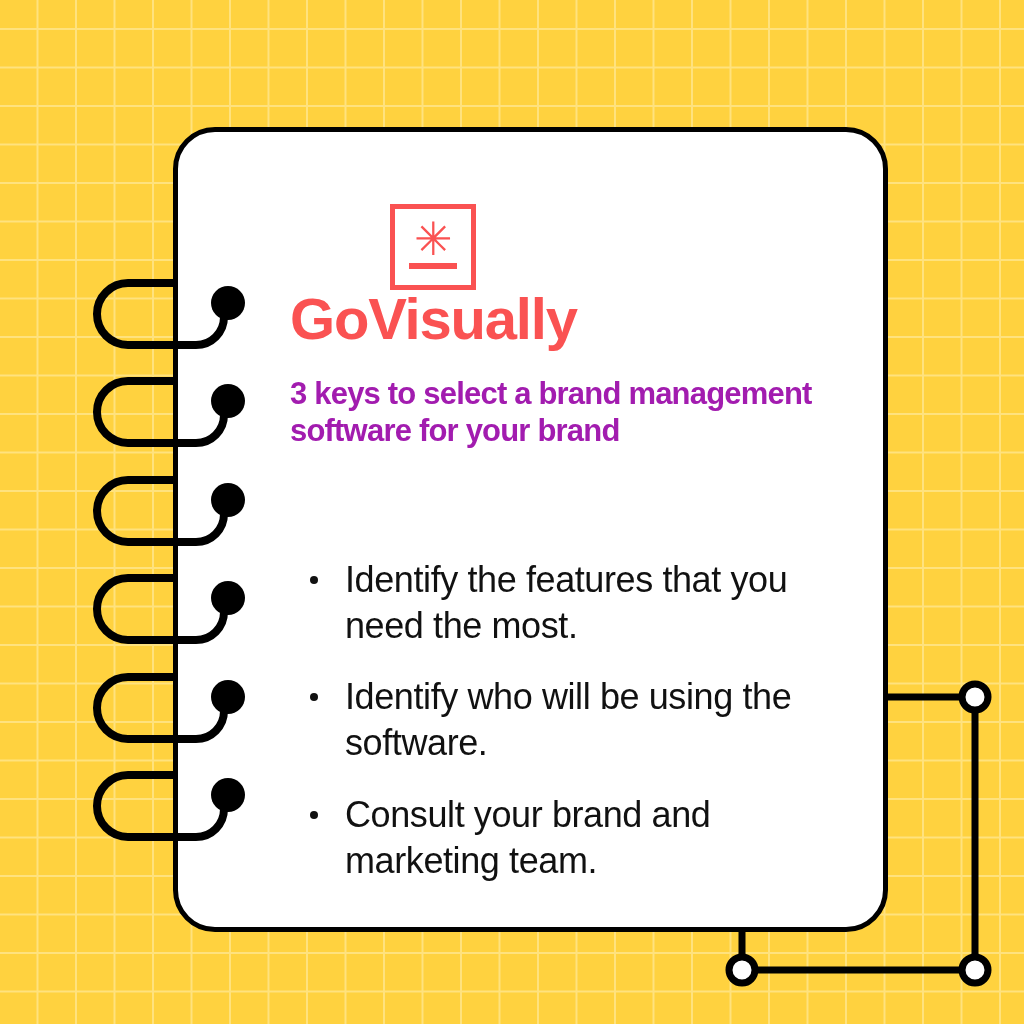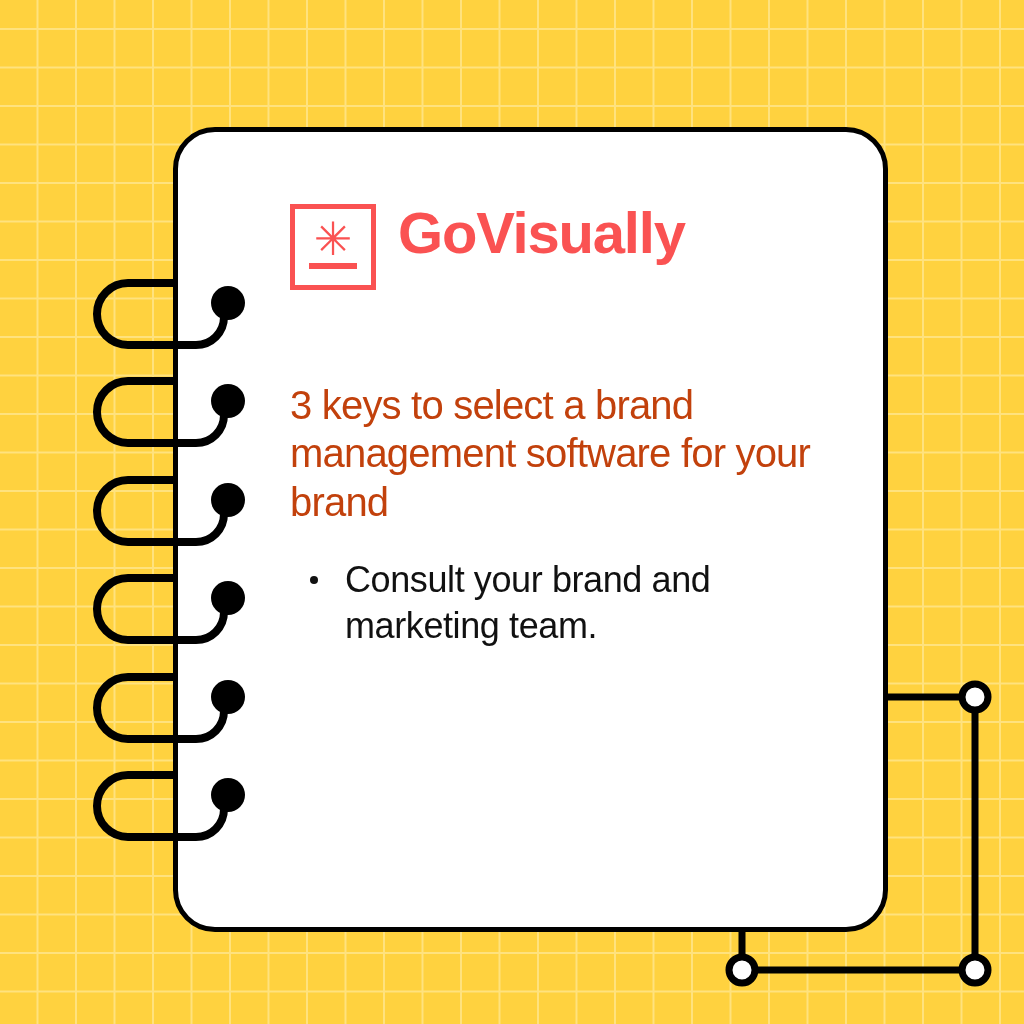--- a/index.html
+++ b/index.html
@@ -54,21 +54,22 @@
     border-radius: 42px;
     box-sizing: border-box;
   }
 
   
   #logo-row {
     position: absolute;
     left: 112px;   
     top: 72px;
     display: flex;
-    gap: 22px;
+    align-items: center;
+    flex-direction: column;
   }
   #logo-mark {
     width: 86px;
     height: 86px;
     border: 5px solid #fa5252;
     box-sizing: border-box;
     position: relative;
     flex: 0 0 auto;
   }
   #logo-mark .asterisk {
@@ -99,23 +100,23 @@
     white-space: nowrap;
     line-height: 1;
   }
 
   
   #card-heading {
     position: absolute;
     left: 112px;
     top: 222px;
     width: 540px;
-    color: #c2410c;
-    font-size: 40px;
-    font-weight: 400;
+    color: #a21caf;
+    font-size: 31px;
+    font-weight: 700;
     line-height: 1.21;
     letter-spacing: -0.8px;
   }
 
   
   #bullet-list {
     position: absolute;
     left: 130px;
     top: 425px;
     width: 510px;
@@ -176,20 +177,28 @@
       <div id="logo-mark">
         <span class="asterisk">✳</span>
         <span class="underbar"></span>
       </div>
       <div id="logo-wordmark">GoVisually</div>
     </div>
 
     <h1 id="card-heading">3 keys to select a brand management software for your brand</h1>
 
     <ul id="bullet-list">
+      <li>
+        <span class="dot"></span>
+        <span>Identify the features that you need the most.</span>
+      </li>
+      <li>
+        <span class="dot"></span>
+        <span>Identify who will be using the software.</span>
+      </li>
       <li>
         <span class="dot"></span>
         <span>Consult your brand and marketing team.</span>
       </li>
     </ul>
 
   </div>
 
   <svg id="rings-front-svg" viewBox="0 0 1024 1024" xmlns="http://www.w3.org/2000/svg">
     <g fill="none" stroke="#000000" stroke-width="8" stroke-linecap="butt">

